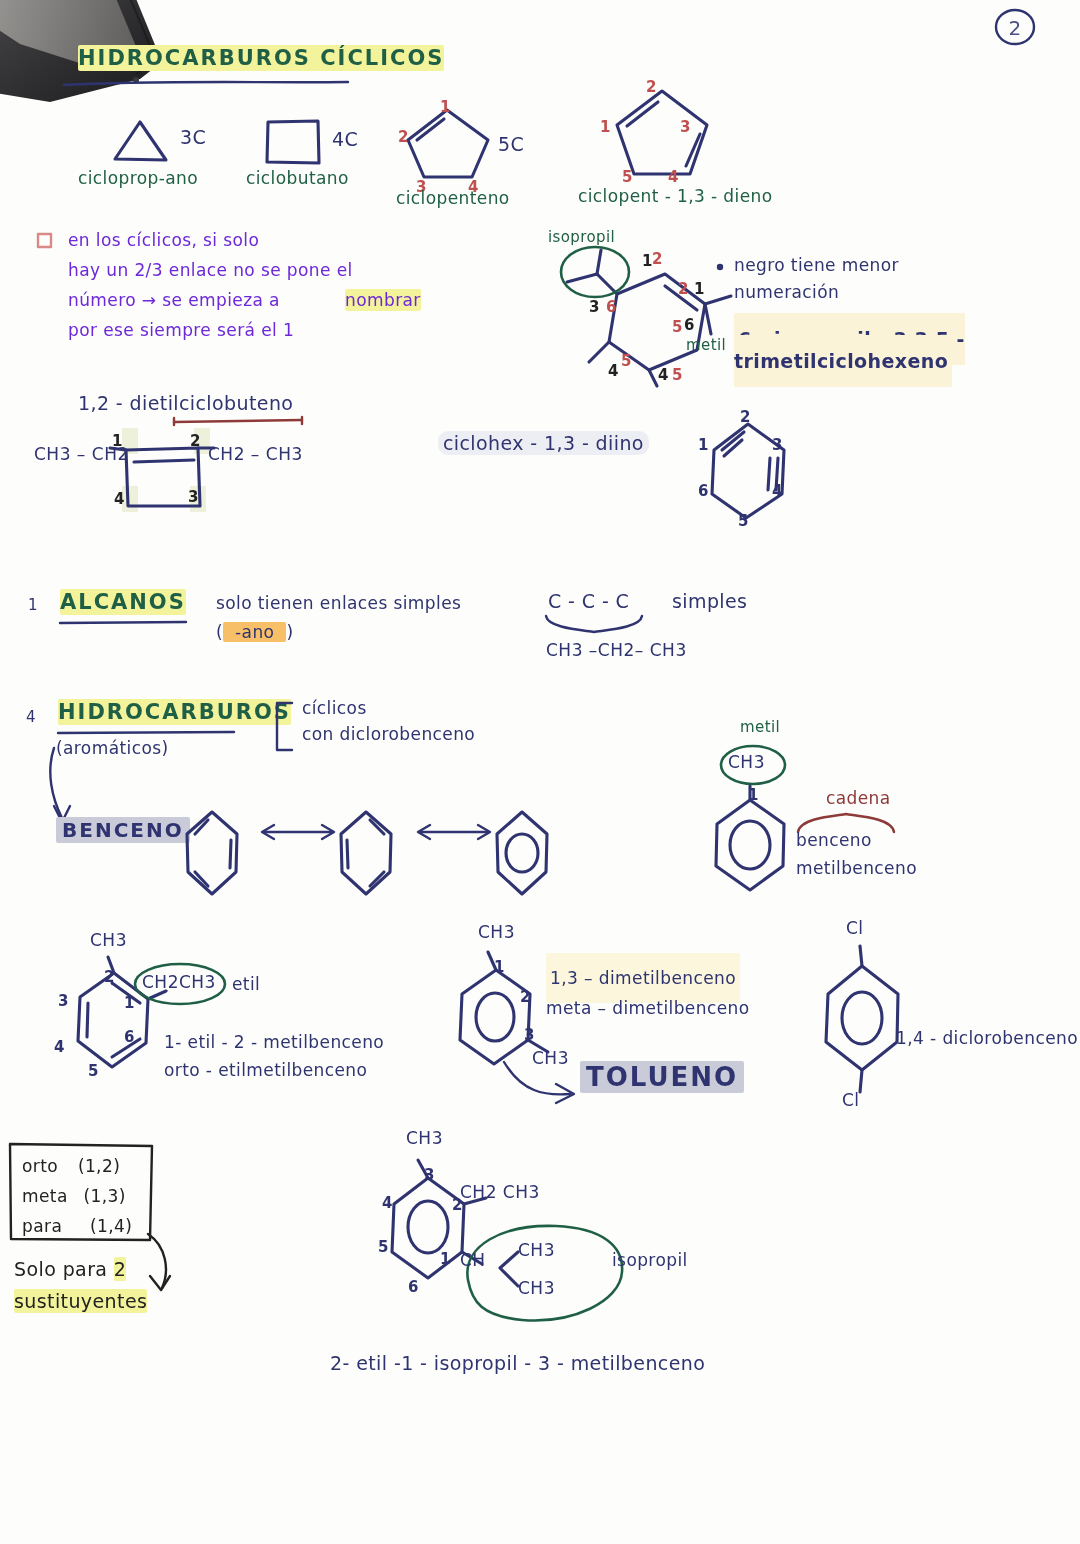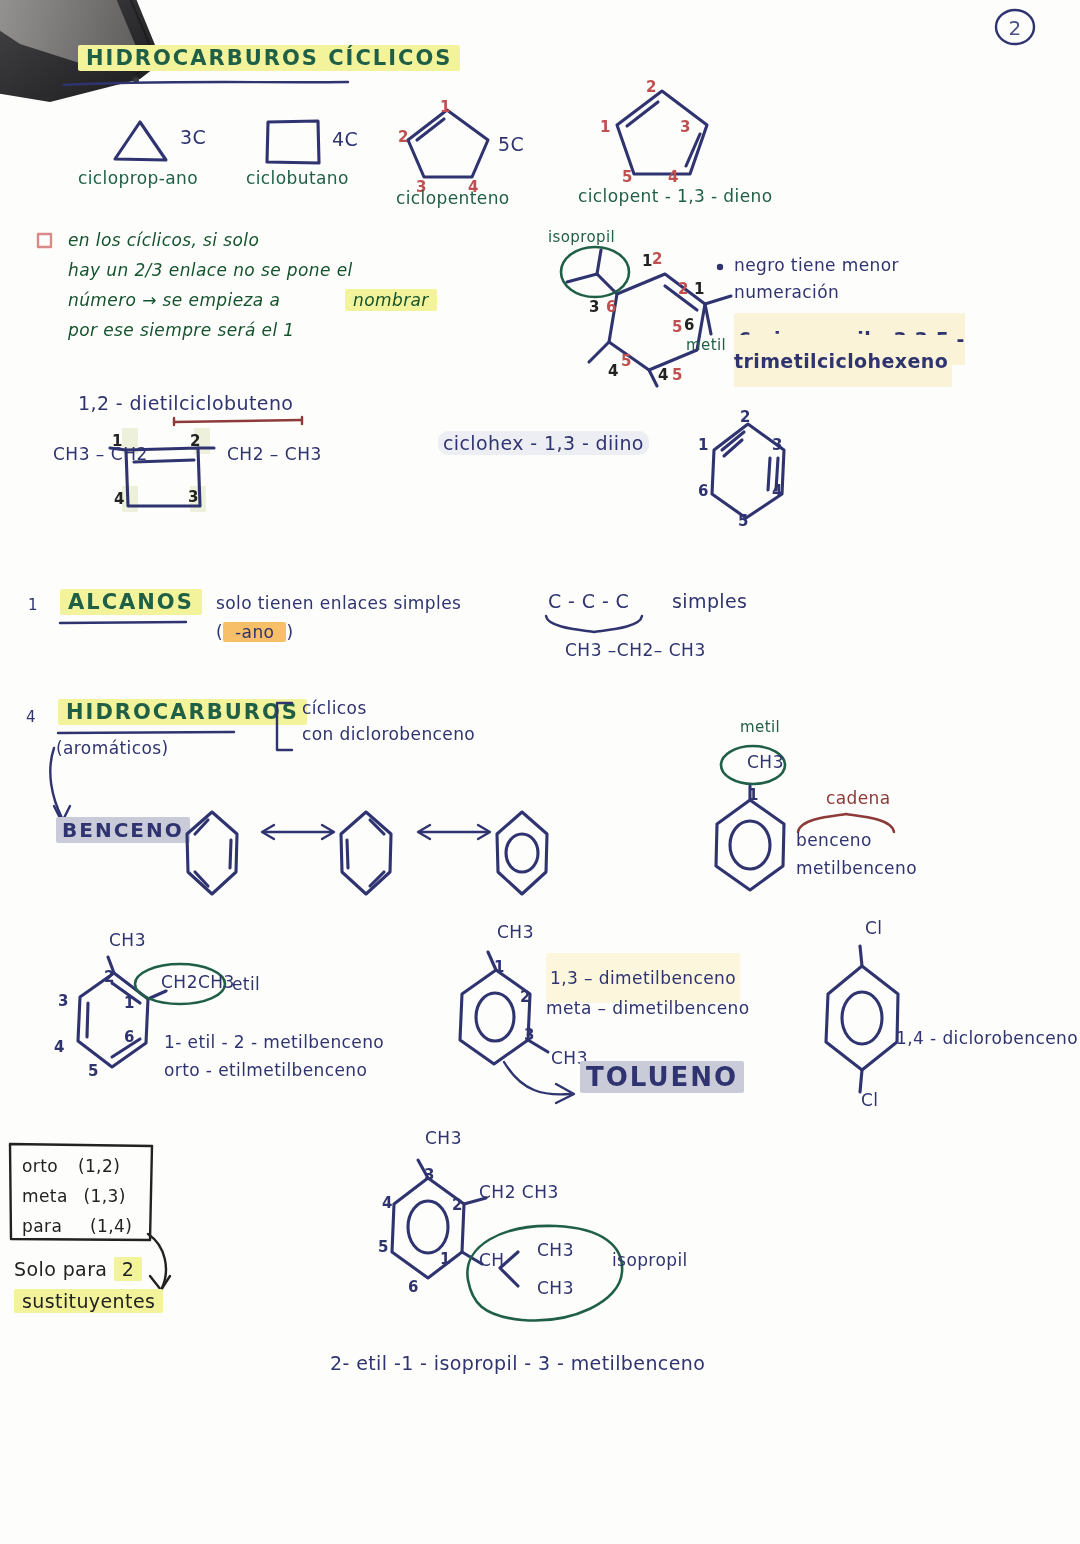--- a/index.html
+++ b/index.html
@@ -7,24 +7,24 @@
     width:1080px;height:1544px;position:relative;overflow:hidden;
     background:#fdfdfb;
     font-family:"DejaVu Sans",sans-serif;
     color:#2b2f63;
   }
   
   .abs{position:absolute;}
   .hand{font-family:"DejaVu Sans",sans-serif;letter-spacing:.4px;}
   .ink{color:#2f3470;}
   .green{color:#1f5f45;}
-  .red{color:#14532d;font-style:italic;}
+  .red{color:#6d28d9;}
   .darkred{color:#8d3a38;}
   .black{color:#222;}
-  .hl-yellow{background:#f2f39a;padding:1px 8px;border-radius:2px;}
+  .hl-yellow{background:#f2f39a;padding:1px 0;border-radius:2px;}
   .hl-orange{background:#f7bf68;padding:0px 12px;border-radius:2px;}
   .hl-grey{background:#c9ccd8;padding:1px 6px;border-radius:2px;}
   .hl-cream{background:#fbf3d8;padding:15px 4px;border-radius:2px;}
   .hl-soft{background:#e7e9ef;padding:1px 5px;border-radius:10px;}
   .num{font-size:15px;color:#c0504f;font-weight:bold;}
   .numg{font-size:15px;color:#2f3470;font-weight:bold;}
   .numb{font-size:15px;color:#222;font-weight:bold;}
   svg{overflow:visible;display:block;}
   .sk{fill:none;stroke:#2f3470;stroke-width:3.1;stroke-linecap:round;stroke-linejoin:round;}
   .sk-thin{fill:none;stroke:#2f3470;stroke-width:2.4;stroke-linecap:round;stroke-linejoin:round;}
@@ -38,21 +38,21 @@
 
   
   #page-num{right:40px;top:6px;width:50px;height:44px;}
   #page-num .lbl{position:absolute;left:0;top:0;width:50px;height:44px;
     display:flex;align-items:center;justify-content:center;font-size:20px;color:#4a4f86;}
 
   .ttl{font-size:21px;letter-spacing:2px;font-weight:bold;}
   .lbl{font-size:17px;}
   .lbl-sm{font-size:15px;}
   .lbl-lg{font-size:19px;}
-  .formula{font-size:17px;letter-spacing:.5px;margin-left:19px;}
+  .formula{font-size:17px;letter-spacing:.5px;}
 </style>
 </head>
 <body>
 
 <div class="abs" id="corner-shadow">
   <svg width="230" height="130" viewBox="0 0 230 130">
     <defs>
       <linearGradient id="gshade" x1="0" y1="0" x2="1" y2="1">
         <stop offset="0%" stop-color="#4a4a4c"></stop>
         <stop offset="55%" stop-color="#2e2e30"></stop>

